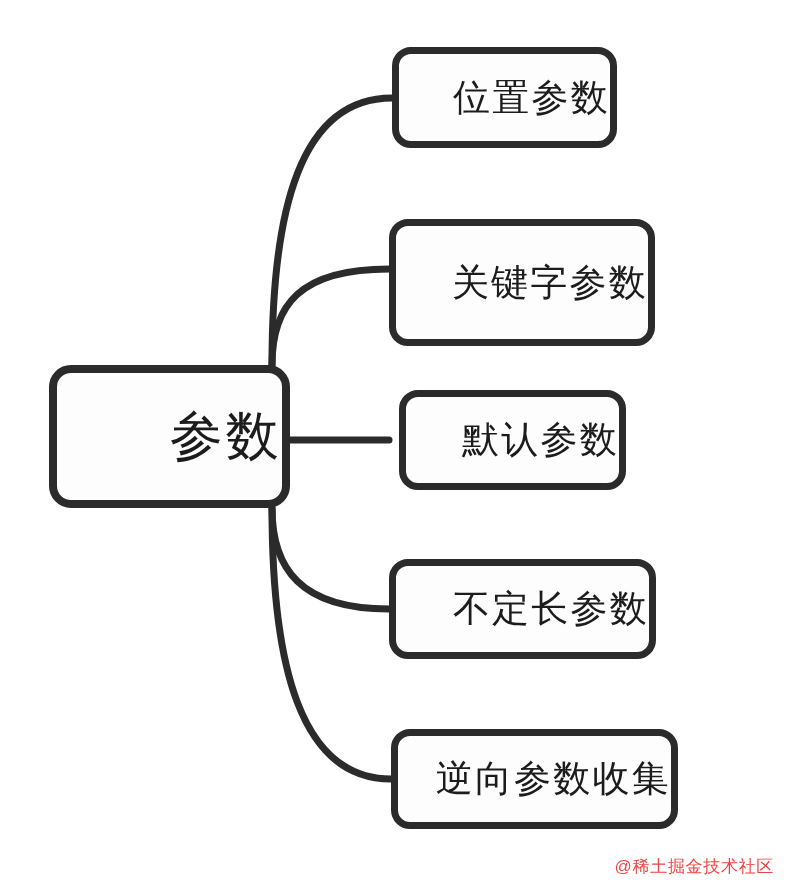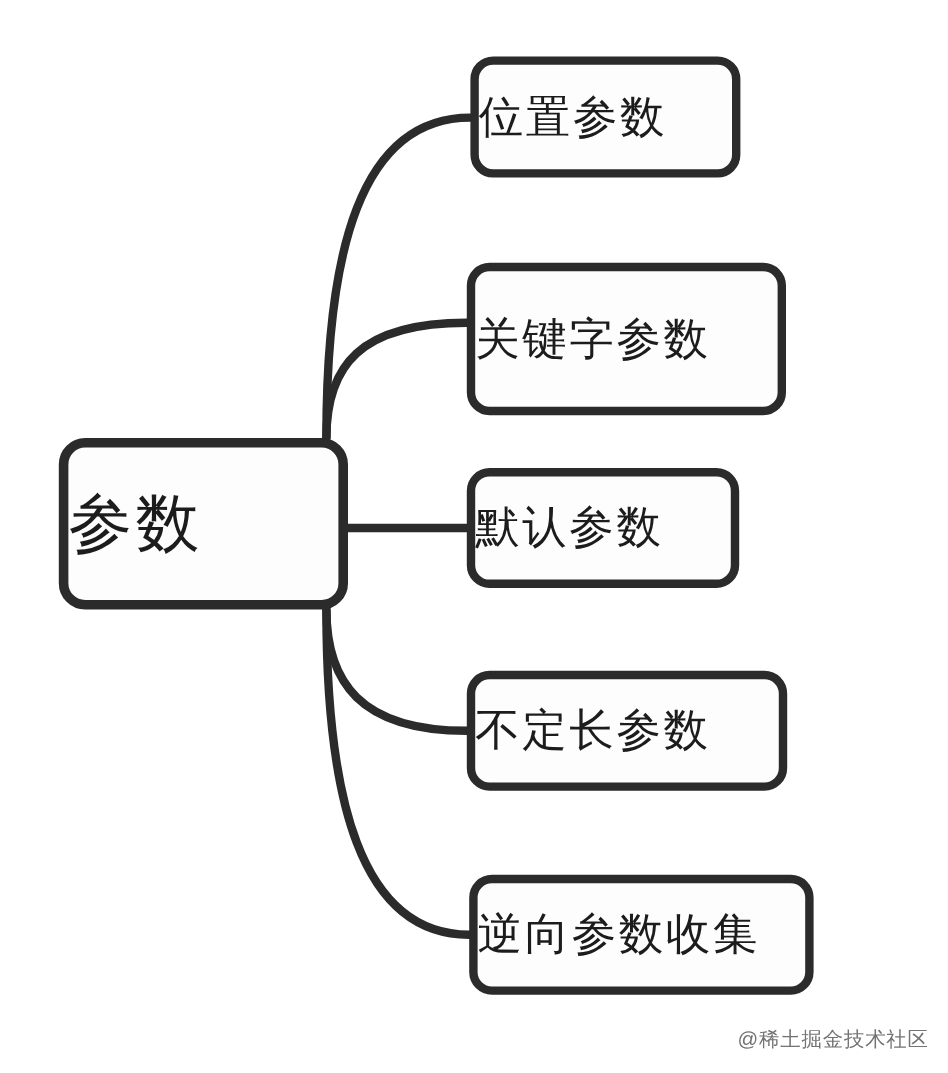--- a/index.html
+++ b/index.html
@@ -24,21 +24,21 @@
   }
 
   .node-box {
     position: absolute;
     box-sizing: border-box;
     background: #fdfdfd;
     border: 7px solid #2b2b2b;
     border-radius: 20px;
     display: flex;
     align-items: center;
-    justify-content: flex-start;
+    justify-content: flex-end;
     color: #1c1c1c;
     letter-spacing: 0.06em;
     white-space: nowrap;
     z-index: 2;
   }
 
   .node-root {
     left: 49px;
     top: 365px;
     width: 241px;
@@ -50,30 +50,30 @@
   }
 
   .node-child {
     font-size: 37px;
     font-weight: 400;
     border-radius: 19px;
   }
 
   .node-child-1 { left: 392px; top: 47px;  width: 225px; height: 101px; }
   .node-child-2 { left: 389px; top: 219px; width: 266px; height: 127px;  }
-  .node-child-3 { left: 389px; top: 390px; width: 227px; height: 100px; }
+  .node-child-3 { left: 399px; top: 390px; width: 227px; height: 100px; }
   .node-child-4 { left: 389px; top: 559px; width: 267px; height: 100px; }
   .node-child-5 { left: 391px; top: 729px; width: 287px; height: 100px; }
 
   .watermark {
     position: absolute;
     right: 16px;
     bottom: 16px;
     font-size: 17px;
-    color: #737373;
+    color: #ef4444;
     letter-spacing: 0.04em;
     white-space: nowrap;
     z-index: 3;
   }
 </style>
 </head>
 <body>
 
 <svg id="mindmap-canvas" viewBox="0 0 790 894">
   <g fill="none" stroke="#2b2b2b" stroke-width="7" stroke-linecap="round">

